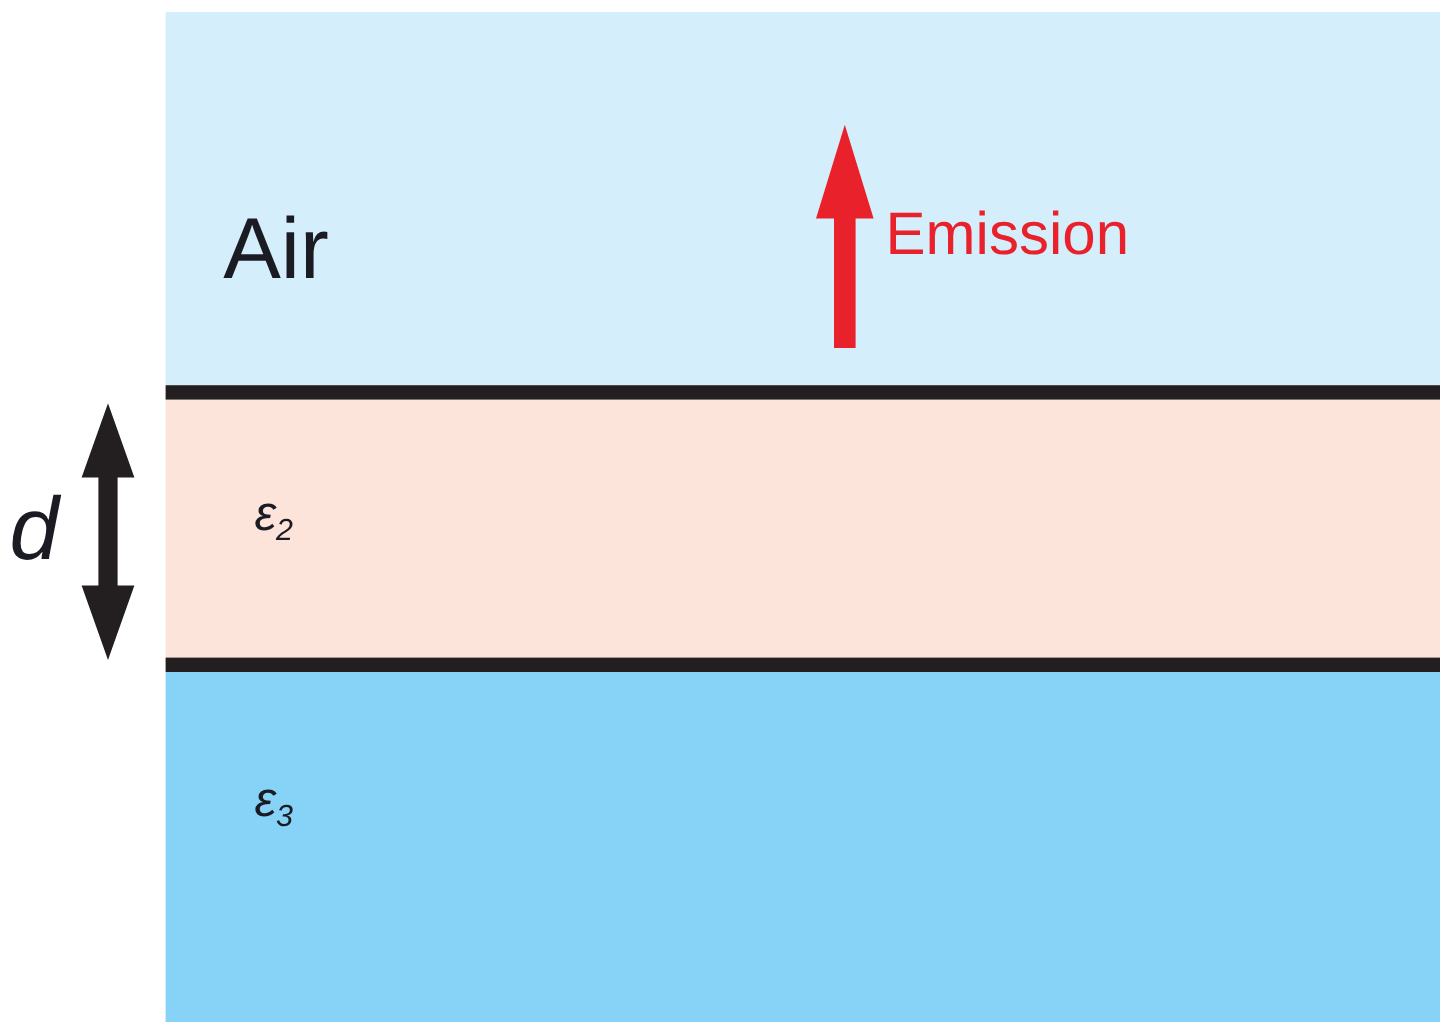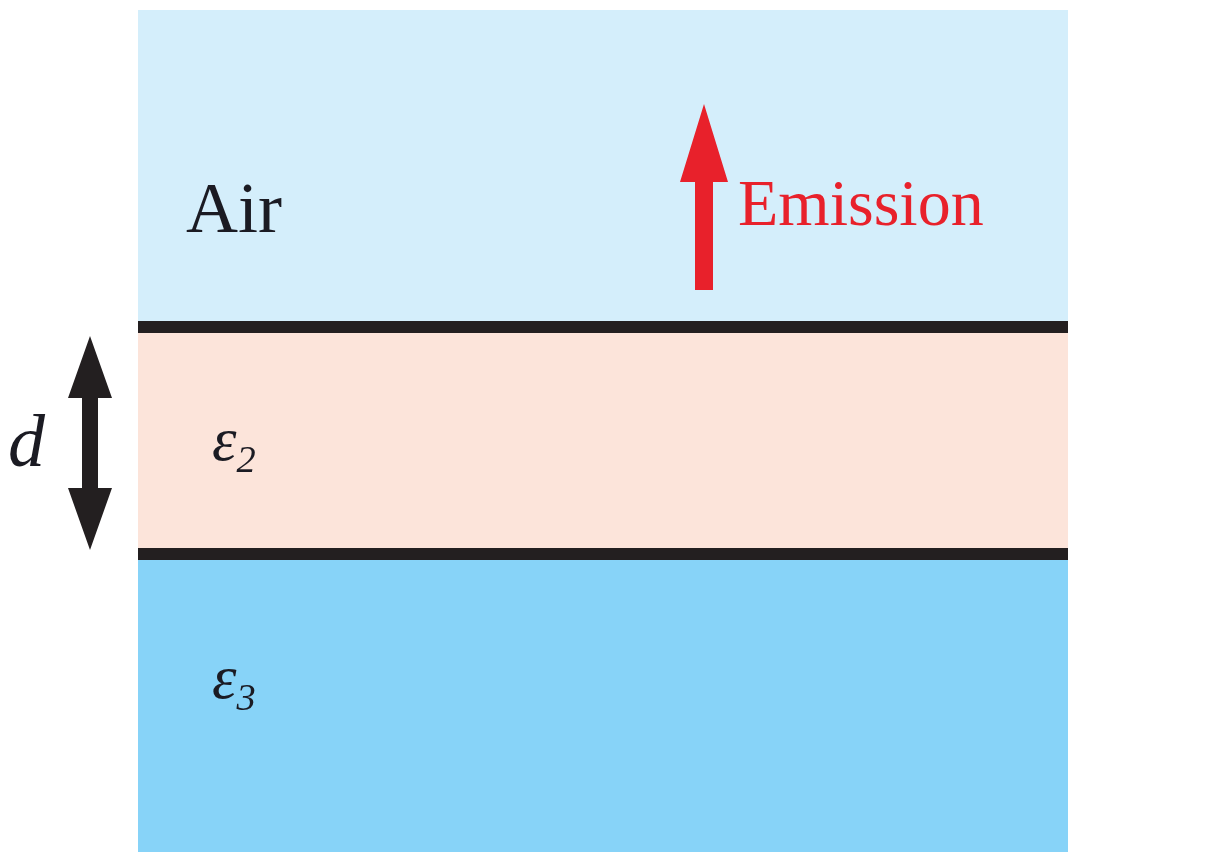--- a/index.html
+++ b/index.html
@@ -2,25 +2,25 @@
 <html><head>
 <meta charset="utf-8">
 <style>
   html, body {
     margin: 0;
     padding: 0;
     background: #ffffff;
   }
   #stage {
     position: relative;
-    width: 1068px;
+    width: 1208px;
     height: 852px;
     background: #ffffff;
     overflow: hidden;
-    font-family: Liberation Serif, serif;
+    font-family: Liberation Sans, sans-serif;
   }
 
   
   .layer {
     position: absolute;
     left: 138px;
     width: 1062px;
   }
   #layer-air {
     top: 10px;
@@ -57,26 +57,26 @@
     color: #1b1b23;
   }
   #label-air {
     left: 186px;
     top: 172px;
     font-size: 72px;
   }
   #label-emission {
     left: 738px;
     top: 170px;
-    font-size: 66px;
+    font-size: 50px;
     color: #e8212b;
   }
   .eps {
     font-style: italic;
-    font-size: 62px;
+    font-size: 41px;
   }
   .eps .sub {
     font-style: italic;
     font-size: 0.62em;
     vertical-align: -0.32em;
     letter-spacing: 0;
   }
   #label-eps2 {
     left: 212px;
     top: 408px;

